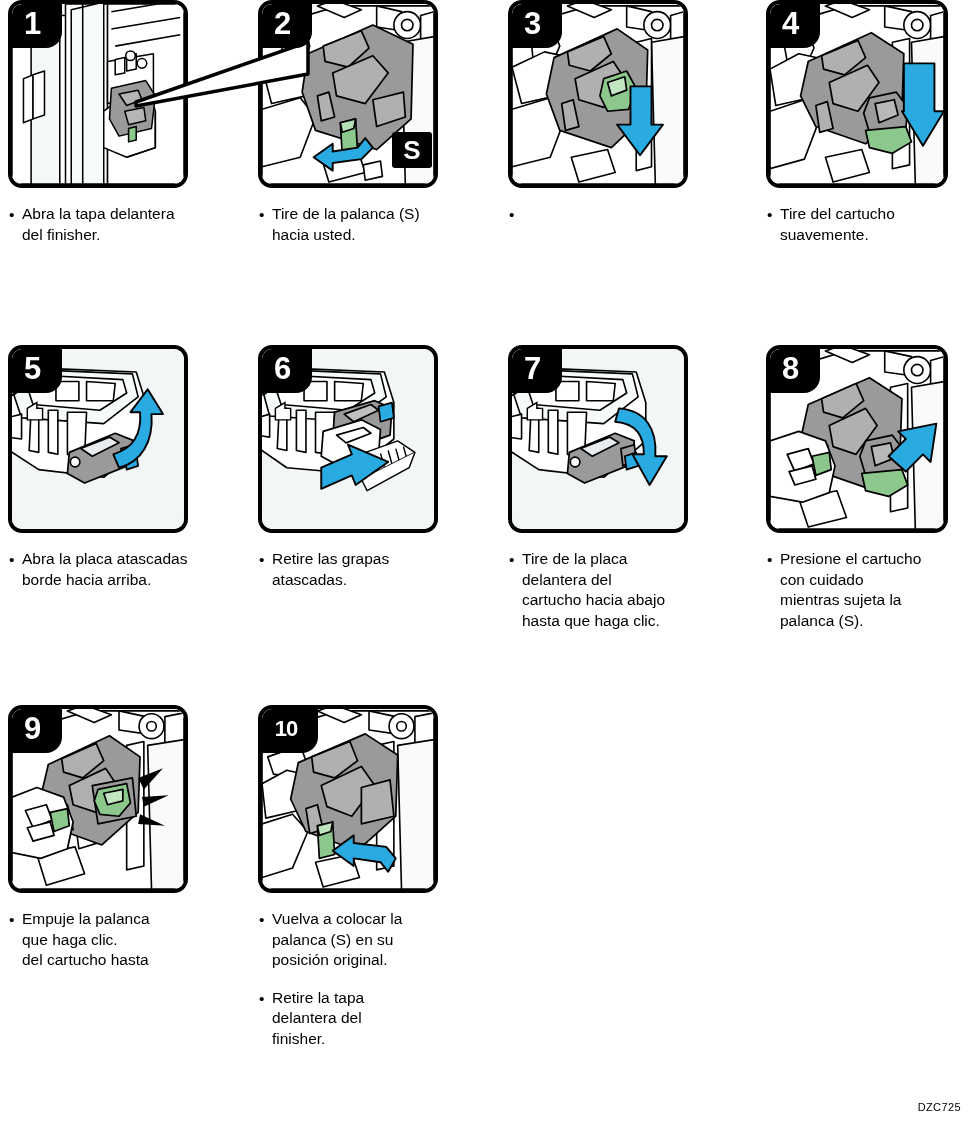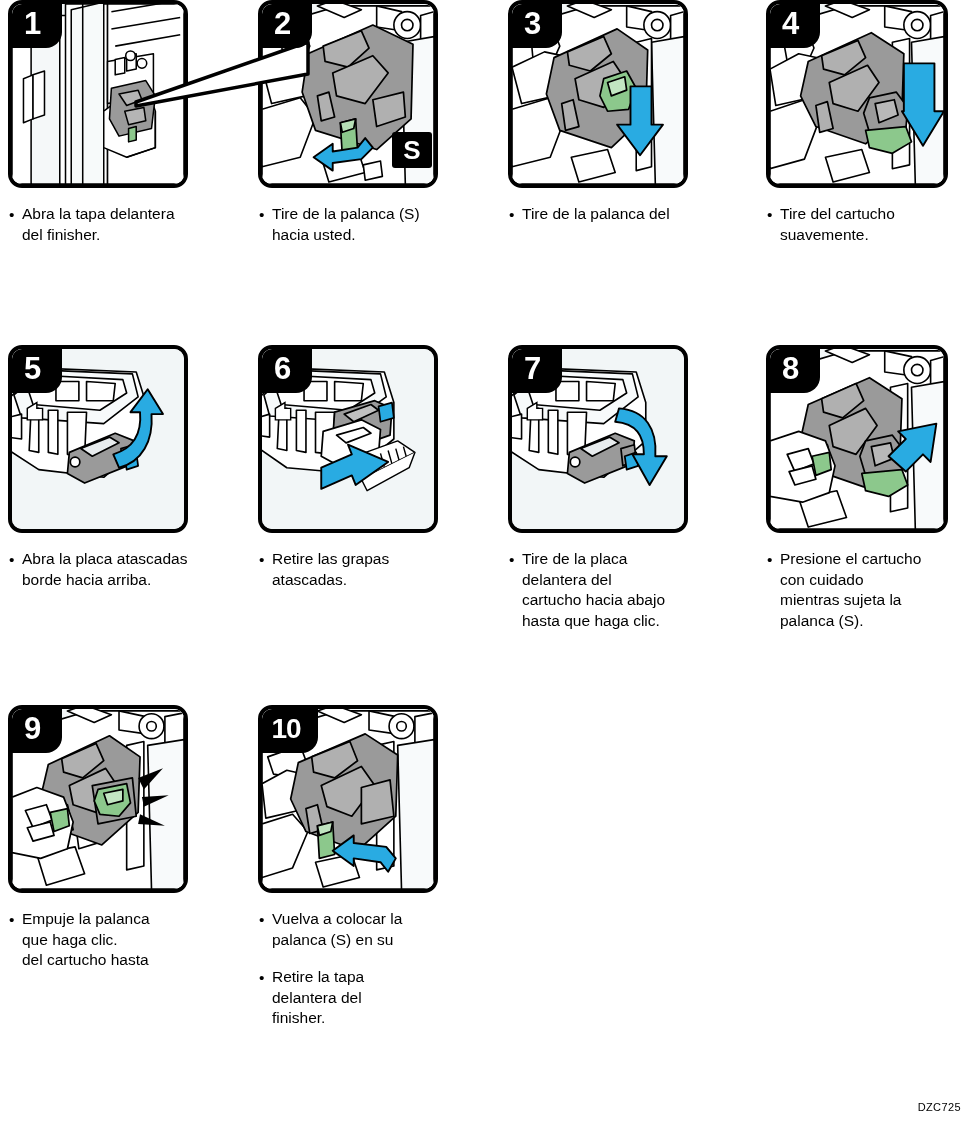--- a/index.html
+++ b/index.html
@@ -86,21 +86,21 @@
     height: 44px;
     line-height: 44px;
     text-align: center;
     color: #ffffff;
     font-family: "Liberation Sans", sans-serif;
     font-weight: bold;
     font-size: 31px;
     letter-spacing: -1px;
   }
   .badge.ten { width: 58px; }
-  .badge.ten .badge-num { width: 52px; font-size: 28px; }
+  .badge.ten .badge-num { width: 52px; font-size: 22px; }
 
   
   .s-tag {
     position: absolute;
     z-index: 7;
     background: #000000;
     color: #ffffff;
     font-weight: bold;
     font-family: "Liberation Sans", sans-serif;
     text-align: center;
@@ -298,21 +298,20 @@
             </g>
           </svg>
         </div>
         <div class="badge">
           <div class="badge-num">3</div>
         </div>
       </div>
       <div class="caption">
         <div class="bullet-line">
           <span class="bullet-dot">•</span>
-          <span class="bullet-text">Tire de la palanca del</span>
         </div>
       </div>
     </div>
 
     <div class="step col-4">
       <div class="frame wide">
         <div class="frame-inner">
           <svg viewBox="0 0 182 188" preserveAspectRatio="none">
             <rect x="0" y="0" width="182" height="188" fill="#f2f6f7"></rect>
             <g stroke="#000" stroke-width="1.7" fill="#ffffff" stroke-linejoin="round">
@@ -652,20 +651,21 @@
         </div>
         <div class="badge ten">
           <div class="badge-num">10</div>
         </div>
       </div>
       <div class="caption">
         <div class="bullet-line">
           <span class="bullet-dot">•</span>
           <span class="bullet-text">Vuelva a colocar la</span>
           <span class="bullet-text cont">palanca (S) en su</span>
+          <span class="bullet-text cont">posición original.</span>
         </div>
         <div class="bullet-line">
           <span class="bullet-dot">•</span>
           <span class="bullet-text">Retire la tapa</span>
           <span class="bullet-text cont">delantera del</span>
           <span class="bullet-text cont">finisher.</span>
         </div>
       </div>
     </div>
   </div>

